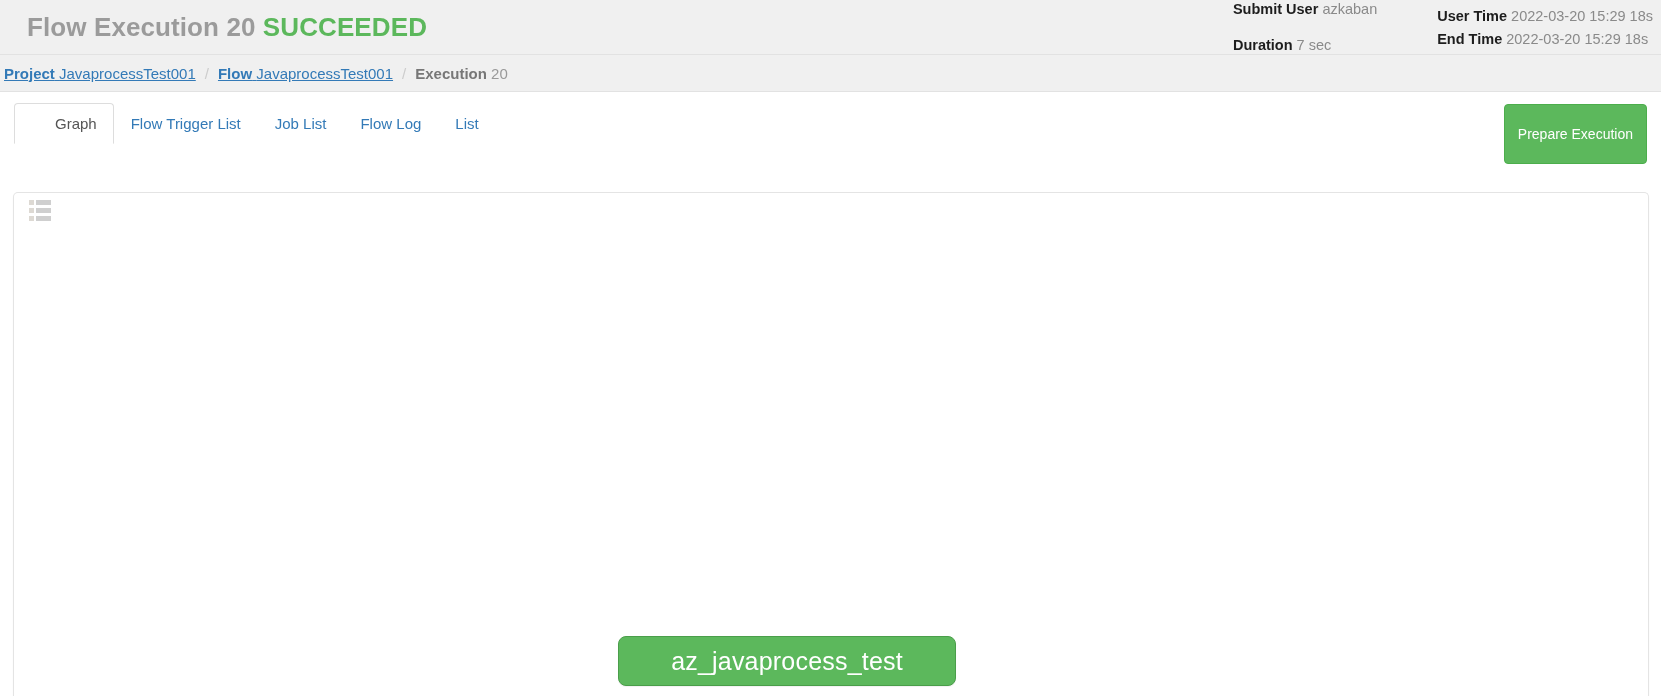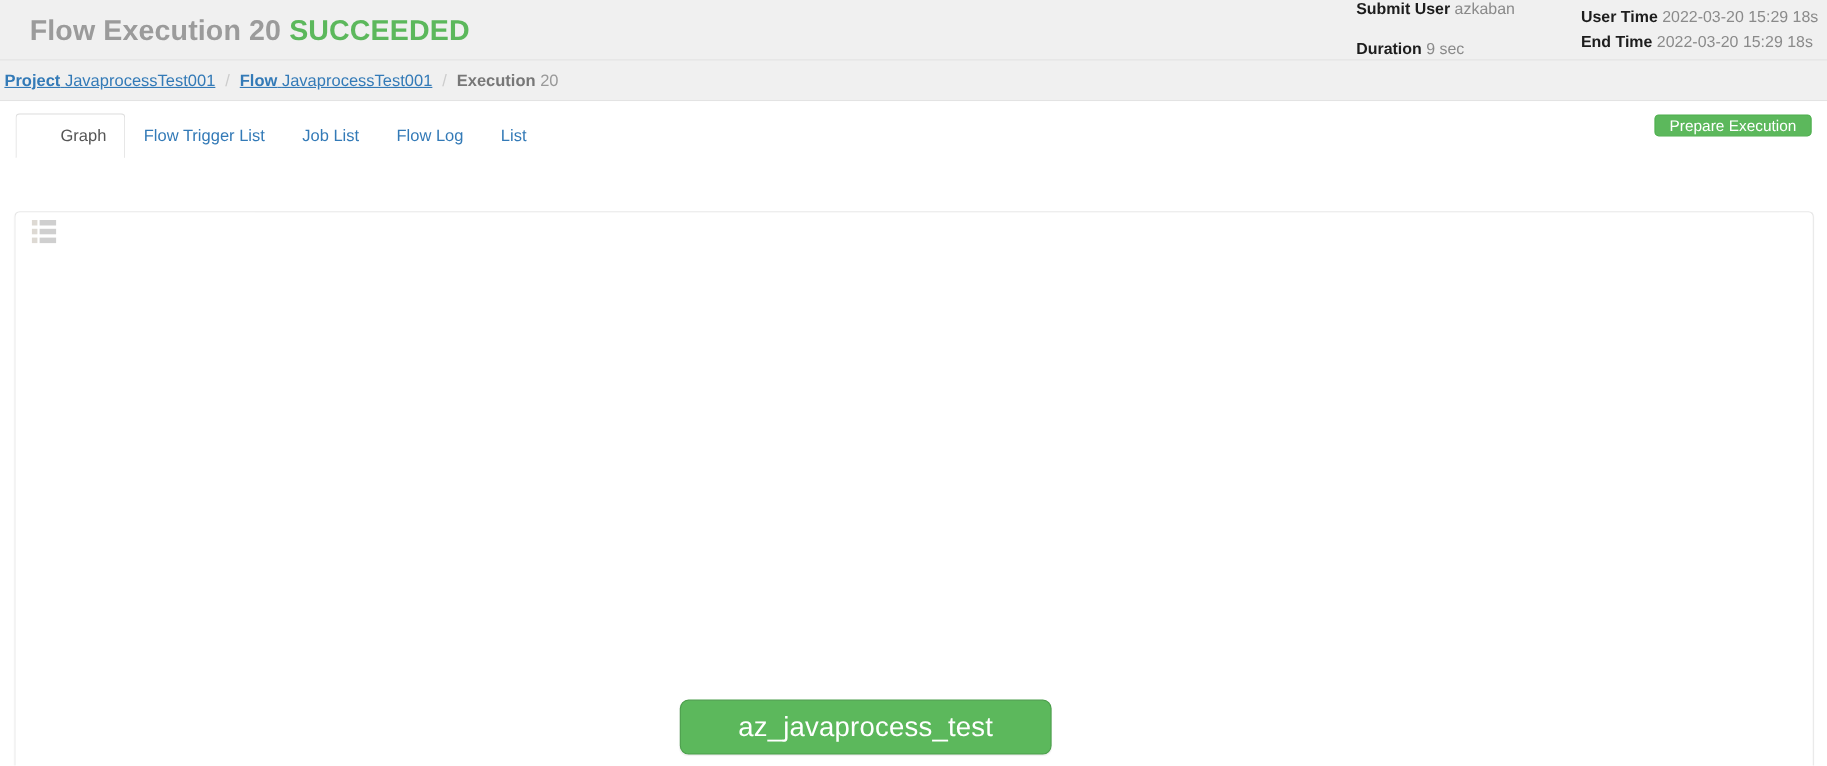--- a/index.html
+++ b/index.html
@@ -130,21 +130,21 @@
   }
   .prepare-btn {
     position: absolute;
     right: 14px;
     top: 12px;
     background: #5cb85c;
     border: 1px solid #4cae4c;
     color: #ffffff;
     font-size: 14px;
     font-family: "Liberation Sans", sans-serif;
-    padding: 0 13px;
+    padding: 20px 13px;
     border-radius: 4px;
     line-height: 18px;
     cursor: pointer;
     white-space: nowrap;
   }
 
   
   .graph-panel {
     position: absolute;
     left: 13px;
@@ -225,21 +225,21 @@
   </div>
 
   <div class="header-meta">
     <div class="meta-col first">
       <div>
         <span class="lbl">Submit User</span>
         <span class="val">azkaban</span>
       </div>
       <div>
         <span class="lbl">Duration</span>
-        <span class="val">9 sec</span>
+        <span class="val">7 sec</span>
       </div>
     </div>
     <div class="meta-col">
       <div>
         <span class="lbl">User Time</span>
         <span class="val">2022-03-20 15:29 18s</span>
       </div>
       <div>
         <span class="lbl">End Time</span>
         <span class="val">2022-03-20 15:29 18s</span>

